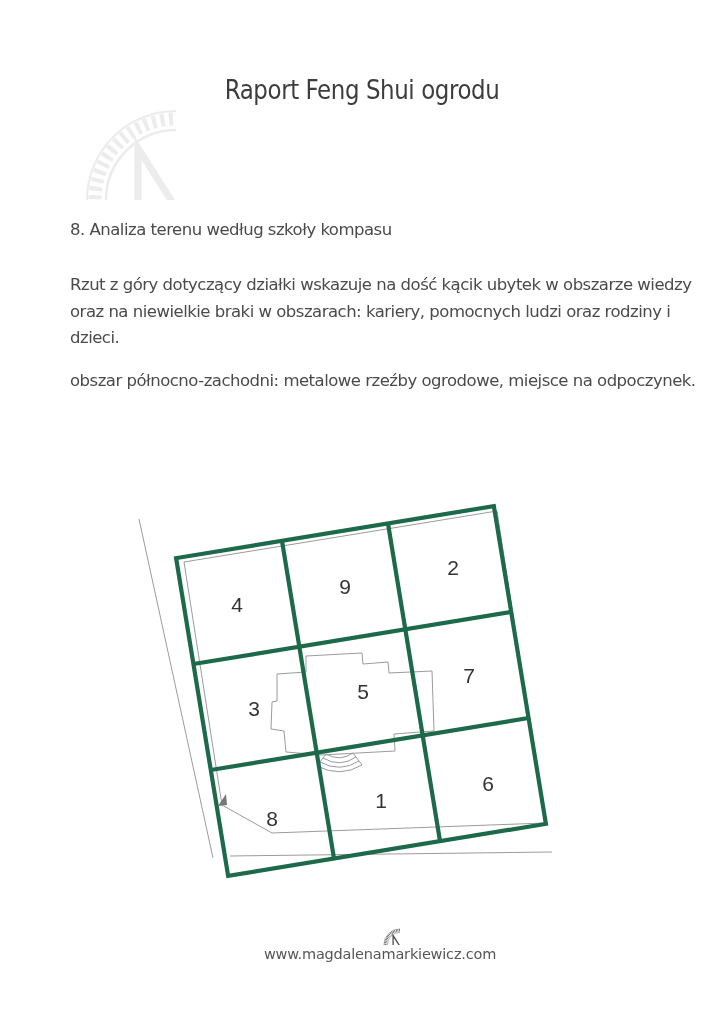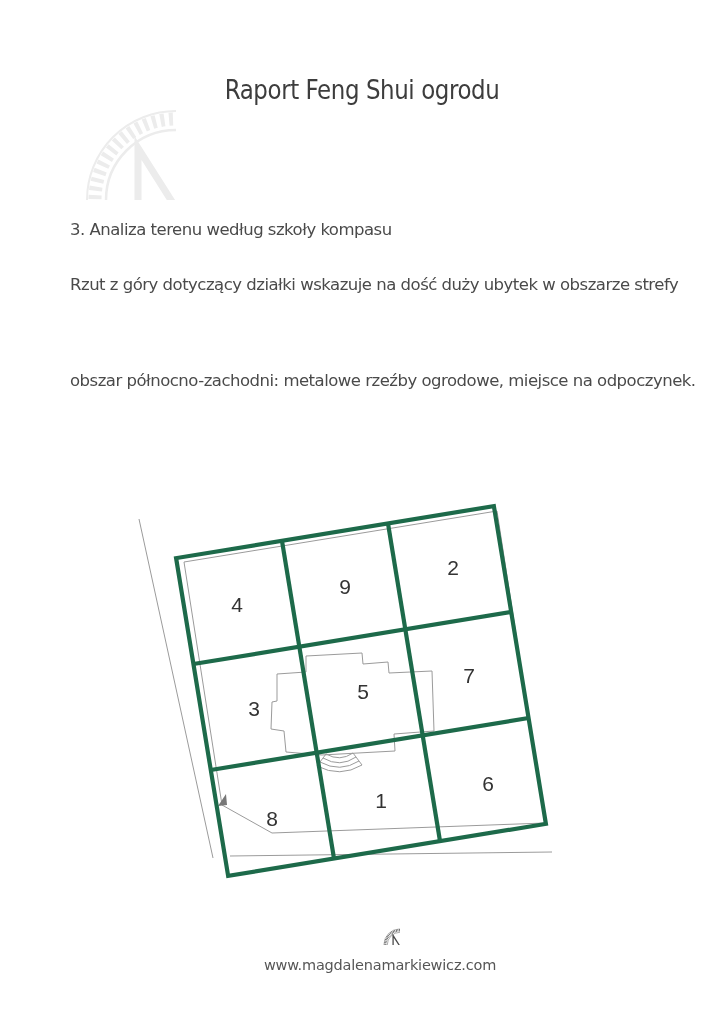--- a/index.html
+++ b/index.html
@@ -21,21 +21,21 @@
   .para {
     position:absolute; left:70px; margin:0;
     font-size:16.5px; color:#4a4a4a; letter-spacing:-0.5px; line-height:26.5px;
   }
   .para-analysis { top:272px; }
   .para-recommendations { top:368px; }
   .diagram-svg { position:absolute; left:0; top:0; width:724px; height:1024px; }
   .footer-logo { position:absolute; left:360px; top:905px; color:#4a4a4a; }
   .website {
     position:absolute; left:380px; top:946px; transform:translateX(-50%);
-    font-size:14.5px; color:#565656; letter-spacing:-0.2px; white-space:nowrap;margin-top:11px;
+    font-size:14.5px; color:#565656; letter-spacing:-0.2px; white-space:nowrap;
   }
 </style>
 </head>
 <body>
 
 <div class="page">
 
   <svg width="0" height="0" style="position:absolute" aria-hidden="true">
     <symbol id="monogram" viewBox="-110 -110 220 220">
       <circle r="70" fill="none" stroke="currentColor" stroke-width="2.5"></circle>
@@ -45,24 +45,25 @@
       <path d="M 0,8 L 0,38" fill="none" stroke="currentColor" stroke-width="6"></path>
     </symbol>
   </svg>
 
   <svg class="watermark" width="220" height="220" viewBox="-110 -110 220 220">
     <use href="#monogram"></use>
   </svg>
 
   <h1 class="page-title">Raport Feng Shui ogrodu</h1>
 
-  <p class="section-heading">3. Analiza terenu według szkoły kompasu</p>
+  <p class="section-heading">8. Analiza terenu według szkoły kompasu</p>
 
   <div class="para para-analysis">
-    <div>Rzut z góry dotyczący działki wskazuje na dość duży ubytek w obszarze strefy</div>
+    <div>Rzut z góry dotyczący działki wskazuje na dość kącik ubytek w obszarze wiedzy</div>
+    <div>oraz na niewielkie braki w obszarach: kariery, pomocnych ludzi oraz rodziny i dzieci.</div>
   </div>
 
   <div class="para para-recommendations">
     <div>obszar północno-zachodni: metalowe rzeźby ogrodowe, miejsce na odpoczynek.</div>
   </div>
 
   <svg class="diagram-svg" viewBox="0 0 724 1024">
 
     <g stroke="#9b9b9b" stroke-width="1" fill="none">
       <line x1="139" y1="519" x2="213" y2="858"></line>

